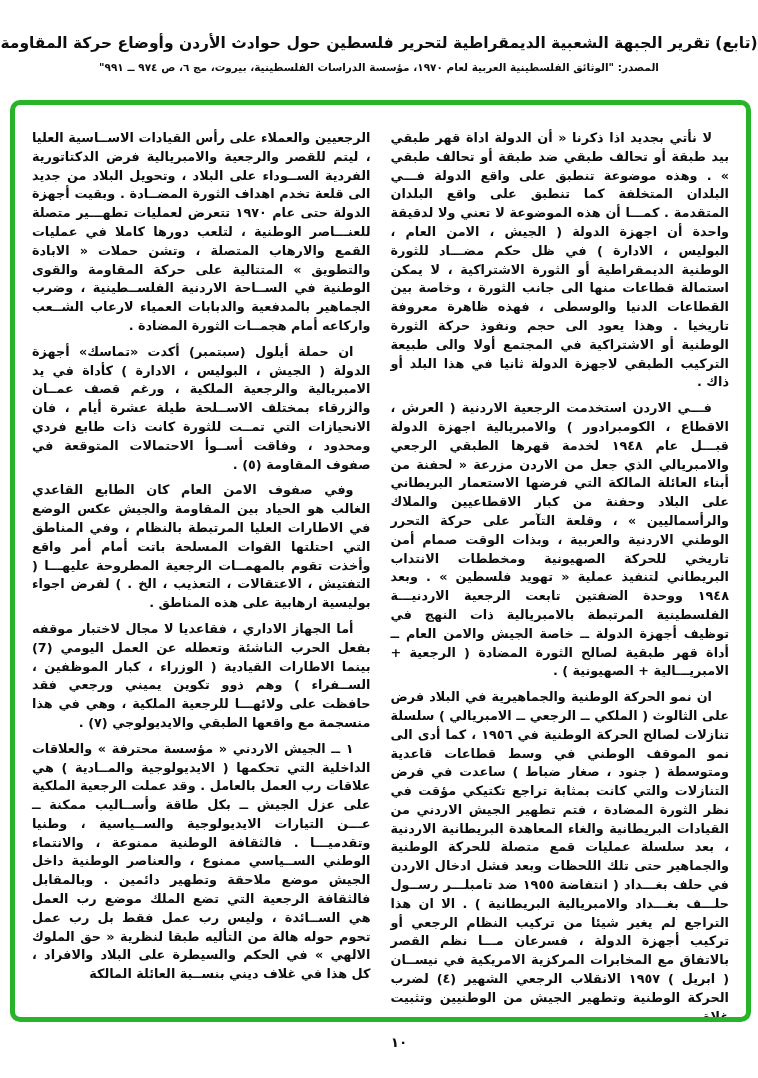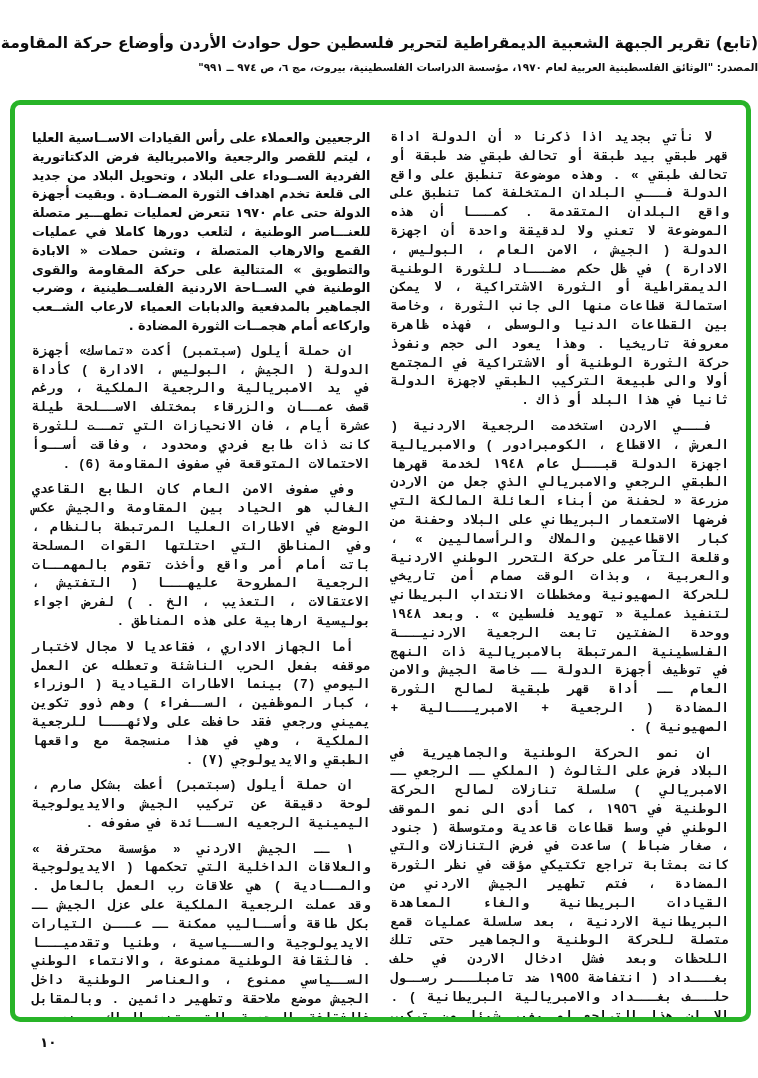--- a/index.html
+++ b/index.html
@@ -11,21 +11,21 @@
     width:758px;height:1078px;
     background:#ffffff;
     position:relative;
     direction:rtl;
     font-family:"DejaVu Sans", sans-serif;
     color:var(--ink);
     overflow:hidden;
   }
   .header{
     position:absolute;top:34px;left:0;right:0;
-    text-align:right;
+    text-align:center;
   }
   .header .title{
     font-size:15.5px;
     font-weight:bold;
     letter-spacing:0;
   }
   .header .source{
     margin-top:9px;
     font-size:10.5px;
     font-weight:bold;
@@ -48,31 +48,31 @@
     overflow:hidden;
   }
   .col{
     flex:1 1 0;
     font-size:12.8px;
     line-height:1.47;
     font-weight:bold;
     text-align:justify;
   }
   .col p{margin:0 0 7px 0;}
-  .col p.indent{text-indent:17px;font-family:Liberation Mono, monospace;}
+  .col p.indent{text-indent:17px;}
   .col p:last-child{margin-bottom:0;}
   .section-heading{
     font-size:13.8px;
     font-weight:bold;
     margin:0 14px 7px 0;
   }
   .page-number{
     position:absolute;
     top:1034px;left:0;right:0;
-    text-align:left;
+    text-align:center;
     font-size:13.5px;
     font-weight:bold;
     padding-left:40px;
   }
 </style>
 </head>
 <body>
 
 <div class="header">
   <div class="title">(تابع) تقرير الجبهة الشعبية الديمقراطية لتحرير فلسطين حول حوادث الأردن وأوضاع حركة المقاومة</div>
@@ -83,23 +83,22 @@
   <div class="content">
 
     <div class="col">
       <p class="indent">لا نأتي بجديد اذا ذكرنا « أن الدولة اداة قهر طبقي بيد طبقة أو تحالف طبقي ضد طبقة أو تحالف طبقي » . وهذه موضوعة تنطبق على واقع الدولة فـــي البلدان المتخلفة كما تنطبق على واقع البلدان المتقدمة . كمـــا أن هذه الموضوعة لا تعني ولا لدقيقة واحدة أن اجهزة الدولة ( الجيش ، الامن العام ، البوليس ، الادارة ) في ظل حكم مضـــاد للثورة الوطنية الديمقراطية أو الثورة الاشتراكية ، لا يمكن استمالة قطاعات منها الى جانب الثورة ، وخاصة بين القطاعات الدنيا والوسطى ، فهذه ظاهرة معروفة تاريخيا . وهذا يعود الى حجم ونفوذ حركة الثورة الوطنية أو الاشتراكية في المجتمع أولا والى طبيعة التركيب الطبقي لاجهزة الدولة ثانيا في هذا البلد أو ذاك .</p>
       <p class="indent">فـــي الاردن استخدمت الرجعية الاردنية ( العرش ، الاقطاع ، الكومبرادور ) والامبريالية اجهزة الدولة قبـــل عام ١٩٤٨ لخدمة قهرها الطبقي الرجعي والامبريالي الذي جعل من الاردن مزرعة « لحفنة من أبناء العائلة المالكة التي فرضها الاستعمار البريطاني على البلاد وحفنة من كبار الاقطاعيين والملاك والرأسماليين » ، وقلعة التآمر على حركة التحرر الوطني الاردنية والعربية ، وبذات الوقت صمام أمن تاريخي للحركة الصهيونية ومخططات الانتداب البريطاني لتنفيذ عملية « تهويد فلسطين » . وبعد ١٩٤٨ ووحدة الضفتين تابعت الرجعية الاردنيـــة الفلسطينية المرتبطة بالامبريالية ذات النهج في توظيف أجهزة الدولة ــ خاصة الجيش والامن العام ــ أداة قهر طبقية لصالح الثورة المضادة ( الرجعية + الامبريـــالية + الصهيونية ) .</p>
       <p class="indent">ان نمو الحركة الوطنية والجماهيرية في البلاد فرض على الثالوث ( الملكي ــ الرجعي ــ الامبريالي ) سلسلة تنازلات لصالح الحركة الوطنية في ١٩٥٦ ، كما أدى الى نمو الموقف الوطني في وسط قطاعات قاعدية ومتوسطة ( جنود ، صغار ضباط ) ساعدت في فرض التنازلات والتي كانت بمثابة تراجع تكتيكي مؤقت في نظر الثورة المضادة ، فتم تطهير الجيش الاردني من القيادات البريطانية والغاء المعاهدة البريطانية الاردنية ، بعد سلسلة عمليات قمع متصلة للحركة الوطنية والجماهير حتى تلك اللحظات وبعد فشل ادخال الاردن في حلف بغـــداد ( انتفاضة ١٩٥٥ ضد تامبلـــر رســول حلـــف بغـــداد والامبريالية البريطانية ) . الا ان هذا التراجع لم يغير شيئا من تركيب النظام الرجعي أو تركيب أجهزة الدولة ، فسرعان مـــا نظم القصر بالاتفاق مع المخابرات المركزية الامريكية في نيســان ( ابريل ) ١٩٥٧ الانقلاب الرجعي الشهير (٤) لضرب الحركة الوطنية وتطهير الجيش من الوطنيين وتثبيت غلاة</p>
     </div>
 
     <div class="col">
       <p>الرجعيين والعملاء على رأس القيادات الاســاسية العليا ، ليتم للقصر والرجعية والامبريالية فرض الدكتاتورية الفردية الســوداء على البلاد ، وتحويل البلاد من جديد الى قلعة تخدم اهداف الثورة المضــادة . وبقيت أجهزة الدولة حتى عام ١٩٧٠ تتعرض لعمليات تطهـــير متصلة للعنـــاصر الوطنية ، لتلعب دورها كاملا في عمليات القمع والارهاب المتصلة ، وتشن حملات « الابادة والتطويق » المتتالية على حركة المقاومة والقوى الوطنية في الســاحة الاردنية الفلســطينية ، وضرب الجماهير بالمدفعية والدبابات العمياء لارعاب الشــعب واركاعه أمام هجمــات الثورة المضادة .</p>
-      <p class="indent">ان حملة أيلول (سبتمبر) أكدت «تماسك» أجهزة الدولة ( الجيش ، البوليس ، الادارة ) كأداة في يد الامبريالية والرجعية الملكية ، ورغم قصف عمــان والزرقاء بمختلف الاســلحة طيلة عشرة أيام ، فان الانحيازات التي تمــت للثورة كانت ذات طابع فردي ومحدود ، وفاقت أســوأ الاحتمالات المتوقعة في صفوف المقاومة (6) .</p>
+      <p class="indent">ان حملة أيلول (سبتمبر) أكدت «تماسك» أجهزة الدولة ( الجيش ، البوليس ، الادارة ) كأداة في يد الامبريالية والرجعية الملكية ، ورغم قصف عمــان والزرقاء بمختلف الاســلحة طيلة عشرة أيام ، فان الانحيازات التي تمــت للثورة كانت ذات طابع فردي ومحدود ، وفاقت أســوأ الاحتمالات المتوقعة في صفوف المقاومة (٥) .</p>
       <p class="indent">وفي صفوف الامن العام كان الطابع القاعدي الغالب هو الحياد بين المقاومة والجيش عكس الوضع في الاطارات العليا المرتبطة بالنظام ، وفي المناطق التي احتلتها القوات المسلحة باتت أمام أمر واقع وأخذت تقوم بالمهمــات الرجعية المطروحة عليهـــا ( التفتيش ، الاعتقالات ، التعذيب ، الخ . ) لفرض اجواء بوليسية ارهابية على هذه المناطق .</p>
       <p class="indent">أما الجهاز الاداري ، فقاعديا لا مجال لاختبار موقفه بفعل الحرب الناشئة وتعطله عن العمل اليومي (7) بينما الاطارات القيادية ( الوزراء ، كبار الموظفين ، الســفراء ) وهم ذوو تكوين يميني ورجعي فقد حافظت على ولائهـــا للرجعية الملكية ، وهي في هذا منسجمة مع واقعها الطبقي والايديولوجي (٧) .</p>
-      <p class="indent">ان حملة أيلول (سبتمبر) أعطت بشكل صارم ، لوحة دقيقة عن تركيب الجيش والايديولوجية اليمينية الرجعيه الســائدة في صفوفه .</p>
       <p class="indent">١ ــ الجيش الاردني « مؤسسة محترفة » والعلاقات الداخلية التي تحكمها ( الايديولوجية والمــادية ) هي علاقات رب العمل بالعامل . وقد عملت الرجعية الملكية على عزل الجيش ــ بكل طاقة وأســاليب ممكنة ــ عـــن التيارات الايديولوجية والســياسية ، وطنيا وتقدميـــا . فالثقافة الوطنية ممنوعة ، والانتماء الوطني الســياسي ممنوع ، والعناصر الوطنية داخل الجيش موضع ملاحقة وتطهير دائمين . وبالمقابل فالثقافة الرجعية التي تضع الملك موضع رب العمل هي الســائدة ، وليس رب عمل فقط بل رب عمل تحوم حوله هالة من التأليه طبقا لنظرية « حق الملوك الالهي » في الحكم والسيطرة على البلاد والافراد ، كل هذا في غلاف ديني بنســبة العائلة المالكة</p>
     </div>
 
   </div>
 </div>
 
 <div class="page-number">١٠</div>
 
 </body></html>

